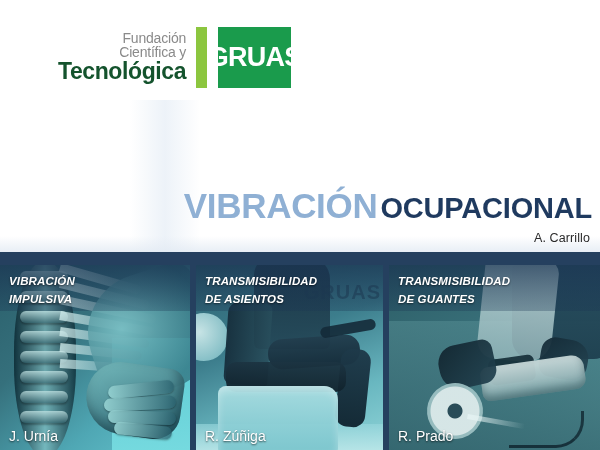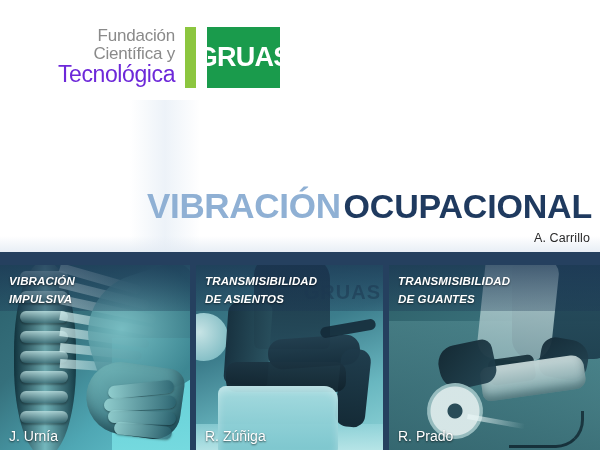--- a/index.html
+++ b/index.html
@@ -53,30 +53,30 @@
     display: flex;
     align-items: center;
     height: 70px;
   }
   .logo-words {
     text-align: right;
     line-height: 1.04;
     padding-right: 10px;
   }
   .logo-l1, .logo-l2 {
-    font-size: 17px;
+    font-size: 14px;
     color: #8a8a8a;
     letter-spacing: -0.2px;
     font-weight: 400;
     white-space: nowrap;
   }
   .logo-l3 {
     font-size: 23px;
-    color: #6d28d9;
-    font-weight: 400;
+    color: #14532d;
+    font-weight: 700;
     letter-spacing: -0.4px;
     white-space: nowrap;
     text-align: right;
   }
   .logo-bar {
     width: 11px;
     height: 61px;
     background: #8cc63f;
     margin-right: 11px;
   }
@@ -104,21 +104,21 @@
     text-align: right;
     white-space: nowrap;
   }
   .t-main {
     font-size: 35px;
     font-weight: 700;
     color: #8fb0d4;
     letter-spacing: -0.3px;
   }
   .t-sub {
-    font-size: 34px;
+    font-size: 29px;
     font-weight: 700;
     color: #1f3a5f;
     letter-spacing: -0.2px;
     margin-left: 3px;
   }
   #author {
     position: absolute;
     right: 10px;
     top: 231px;
     font-size: 12.5px;

